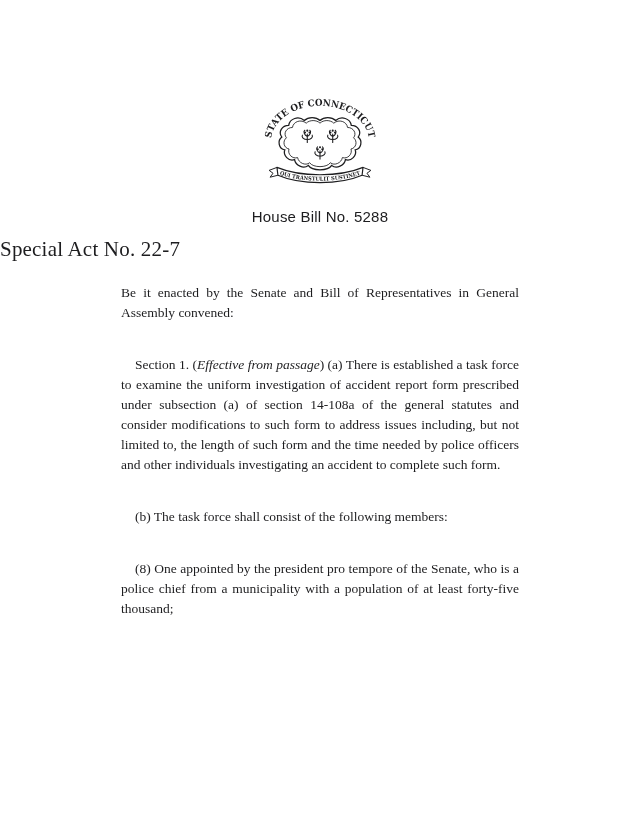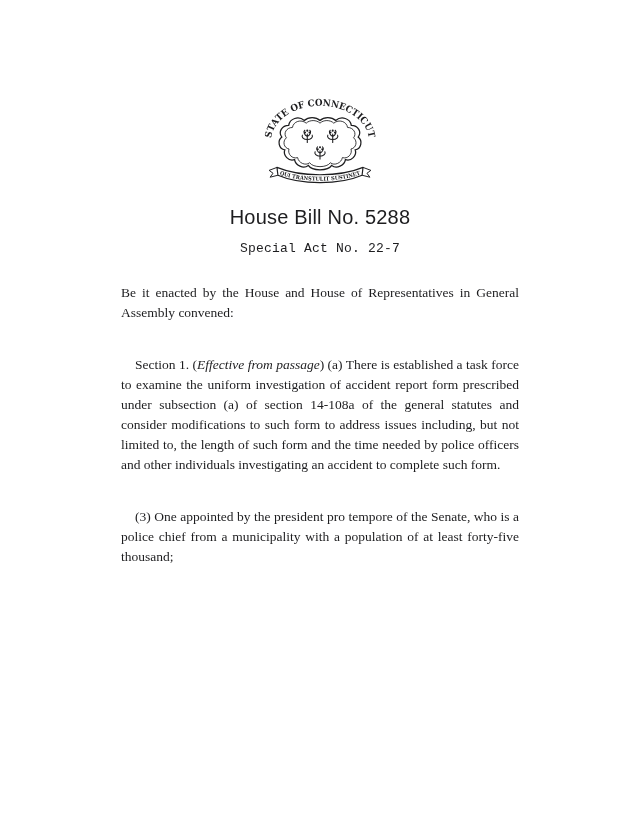--- a/index.html
+++ b/index.html
@@ -10,26 +10,26 @@
     color:#1d1d1f;
   }
   .page { position:relative; width:640px; height:828px; background:#ffffff; }
 
   .seal-row { padding-top:96px; text-align:center; }
   .seal-row svg { display:inline-block; }
 
   .bill-no {
     margin-top:19px; text-align:center;
     font-family:"Liberation Sans", sans-serif;
-    font-size:20px; line-height:16px; letter-spacing:0.2px;
+    font-size:15px; line-height:16px; letter-spacing:0.2px;
   }
   .act-no {
-    margin-top:12px; text-align:center;
-    font-family:Liberation Mono, monospace;
-    font-size:13px; line-height:24px; letter-spacing:0.2px;
+    margin-top:12px; 
+    font-family:Liberation Serif, serif;
+    font-size:21px; line-height:24px; letter-spacing:0.2px;
   }
 
   .content { margin-left:121px; width:398px; }
 
   .act-title {
     margin-top:26px;
     font-family:"Liberation Sans", sans-serif;
     font-size:13px; line-height:16px;
     text-align:justify; text-align-last:left;
     letter-spacing:0.3px; word-spacing:1.5px;
@@ -89,25 +89,26 @@
     </svg>
   </div>
 
   <div class="bill-no">House Bill No. 5288</div>
 
   <div class="act-no">Special Act No. 22-7</div>
 
   <div class="content">
 
 
-    <p class="body-par enacting">Be it enacted by the House and House of Representatives in General Assembly convened:</p>
+    <p class="body-par enacting">Be it enacted by the Senate and Bill of Representatives in General Assembly convened:</p>
 
     <p class="body-par indent">
       <span>Section 1. (</span><i>Effective from passage</i><span>) (a) There is established a task force to examine the uniform investigation of accident report form prescribed under subsection (a) of section 14-108a of the general statutes and consider modifications to such form to address issues including, but not limited to, the length of such form and the time needed by police officers and other individuals investigating an accident to complete such form.</span>
     </p>
 
+    <p class="body-par indent">(b) The task force shall consist of the following members:</p>
 
 
-    <p class="body-par indent">(3) One appointed by the president pro tempore of the Senate, who is a police chief from a municipality with a population of at least forty-five thousand;</p>
+    <p class="body-par indent">(8) One appointed by the president pro tempore of the Senate, who is a police chief from a municipality with a population of at least forty-five thousand;</p>
 
 
   </div>
 </div>
 
 </body></html>

